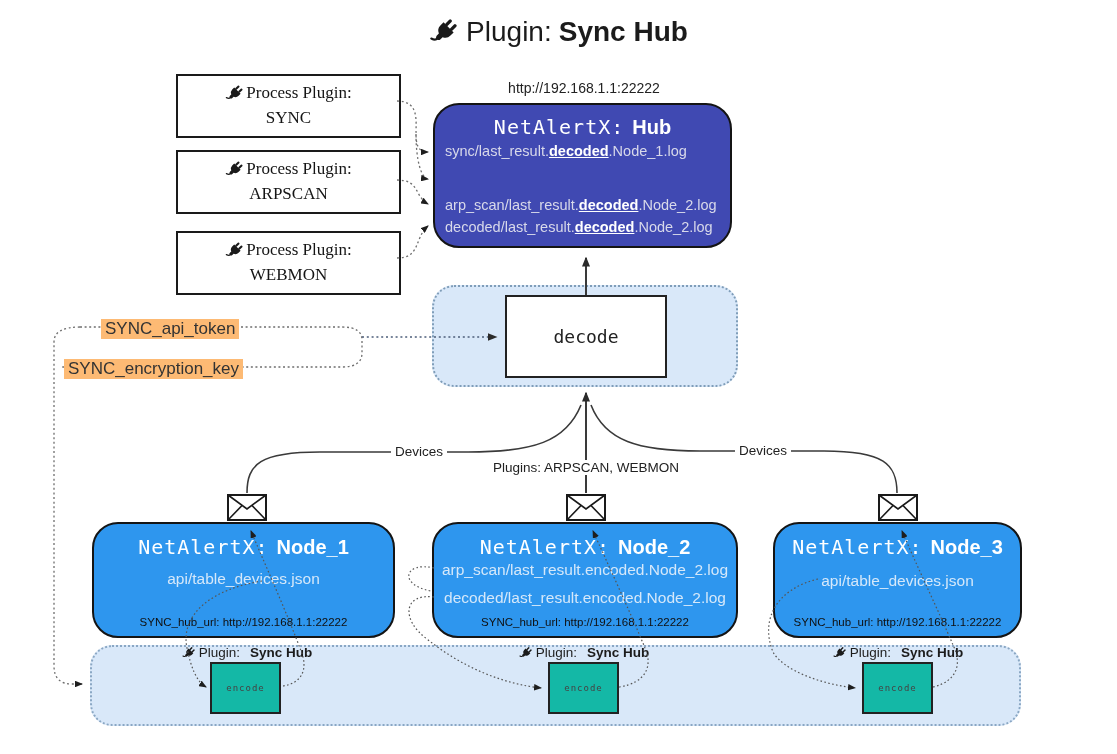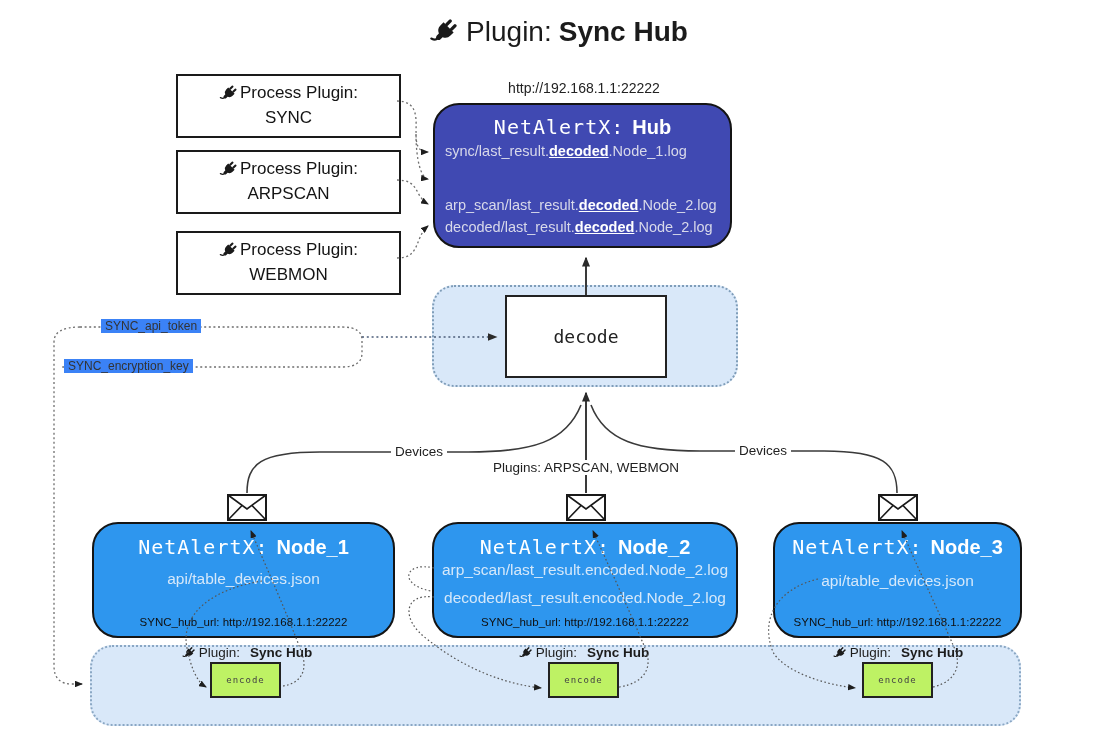--- a/index.html
+++ b/index.html
@@ -10,42 +10,42 @@
 
   
   #title{left:0;top:16px;width:100%;display:flex;justify-content:center;align-items:center;
          gap:7px;font-size:28px;color:#1b1b1b;}
   #title b{font-weight:bold;}
   .plug{display:inline-block;color:#1a1a1a;}
 
   
   .pbox{left:176px;width:221px;height:60px;background:#fff;border:2px solid #1a1a1a;
         display:flex;flex-direction:column;justify-content:center;align-items:center;
-        font-family:Liberation Sans, sans-serif;font-size:17px;color:#141414;line-height:1.45;}
+        font-family:Liberation Serif, serif;font-size:17px;color:#141414;line-height:1.45;}
   .pbox .l1{display:flex;align-items:center;gap:2px;}
 
   
   #hub-url{left:435px;top:80px;width:298px;text-align:center;font-size:14px;color:#222;}
   #hub{left:433px;top:103px;width:299px;height:145px;background:#4049b2;border:2px solid #141414;
        border-radius:26px;box-sizing:border-box;}
   #hub-title{left:0;top:10px;width:100%;display:flex;justify-content:center;align-items:baseline;
              gap:8px;font-size:20px;color:#fff;}
   #hub-title .mono{letter-spacing:1px;}
   .hub-file{left:10px;width:285px;height:20px;font-size:14.5px;color:#d8d9ea;white-space:nowrap;}
   .hub-file b{color:#ffffff;text-decoration:underline;}
 
   
   #decode-container{left:432px;top:285px;width:306px;height:102px;background:#d9e8f9;
                     border:2px dotted #7f9db9;border-radius:22px;box-sizing:border-box;}
   #decode-box{left:505px;top:295px;width:162px;height:83px;background:#fff;border:2px solid #222;
               box-sizing:border-box;display:flex;align-items:center;justify-content:center;
               font-family:"DejaVu Sans Mono",monospace;font-size:18px;color:#222;}
 
   
-  .secret{font-size:12px;color:#333;background:#3b82f6;padding:0 4px;z-index:6;white-space:nowrap;}
+  .secret{font-size:17px;color:#333;background:#fdba74;padding:0 4px;z-index:6;white-space:nowrap;}
   #secret-token{left:101px;top:319px;}
   #secret-key{left:64px;top:359px;}
 
   
   .edge-label{font-size:13.5px;color:#222;background:#fff;padding:0 4px;z-index:6;white-space:nowrap;}
   #lbl-dev-l{left:391px;top:444px;}
   #lbl-plugins{left:586px;top:460px;transform:translateX(-50%);}
   #lbl-dev-r{left:735px;top:443px;}
 
   
@@ -60,21 +60,21 @@
   .node-file{left:0;width:100%;text-align:center;font-size:15.5px;color:#d5e8fa;white-space:nowrap;}
   .node-url{left:0;bottom:8px;width:100%;text-align:center;font-size:11.5px;color:#101010;}
 
   
   #sync-container{left:90px;top:645px;width:931px;height:81px;background:#d9e8f9;
                   border:2px dotted #8aa7c4;border-radius:22px;box-sizing:border-box;}
   .enc-label{top:645px;transform:translateX(-50%);display:flex;align-items:center;gap:3px;
              font-size:13.5px;color:#1c1c1c;z-index:4;white-space:nowrap;}
   .enc-label b{font-weight:bold;}
   #encl1{left:247px;} #encl2{left:584px;} #encl3{left:898px;}
-  .encode-box{top:662px;width:71px;height:36px;background:#bef264;border:2px solid #222;
+  .encode-box{top:662px;width:71px;height:52px;background:#14b8a6;border:2px solid #222;
               box-sizing:border-box;display:flex;align-items:center;justify-content:center;
               font-family:"DejaVu Sans Mono",monospace;font-size:9px;letter-spacing:1px;color:#444;}
   #enc1{left:210px;} #enc2{left:548px;} #enc3{left:862px;}
 
   #overlay{left:0;top:0;z-index:5;pointer-events:none;}
 </style>
 </head>
 <body>
 
 <svg width="0" height="0" style="position:absolute" aria-hidden="true">

